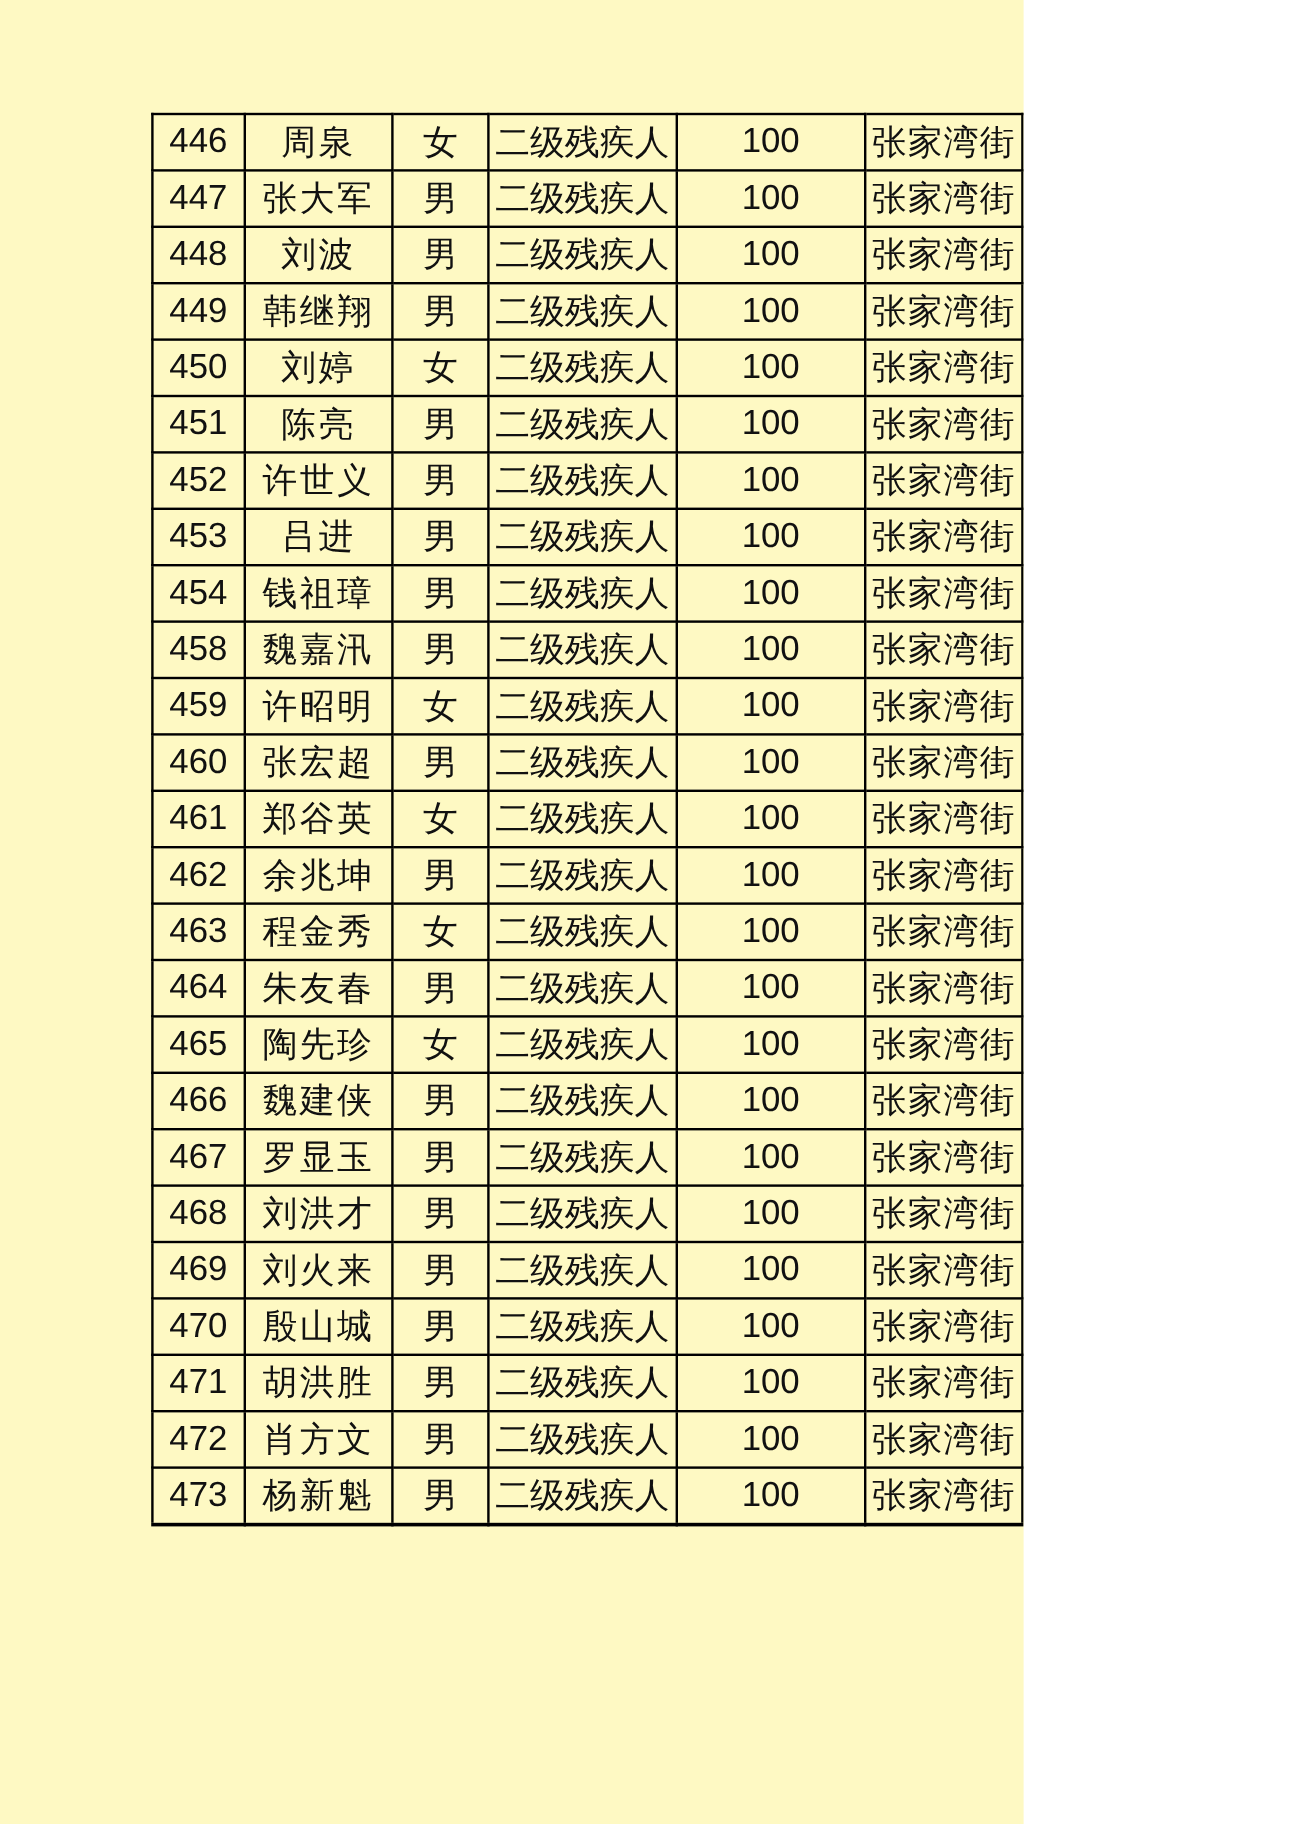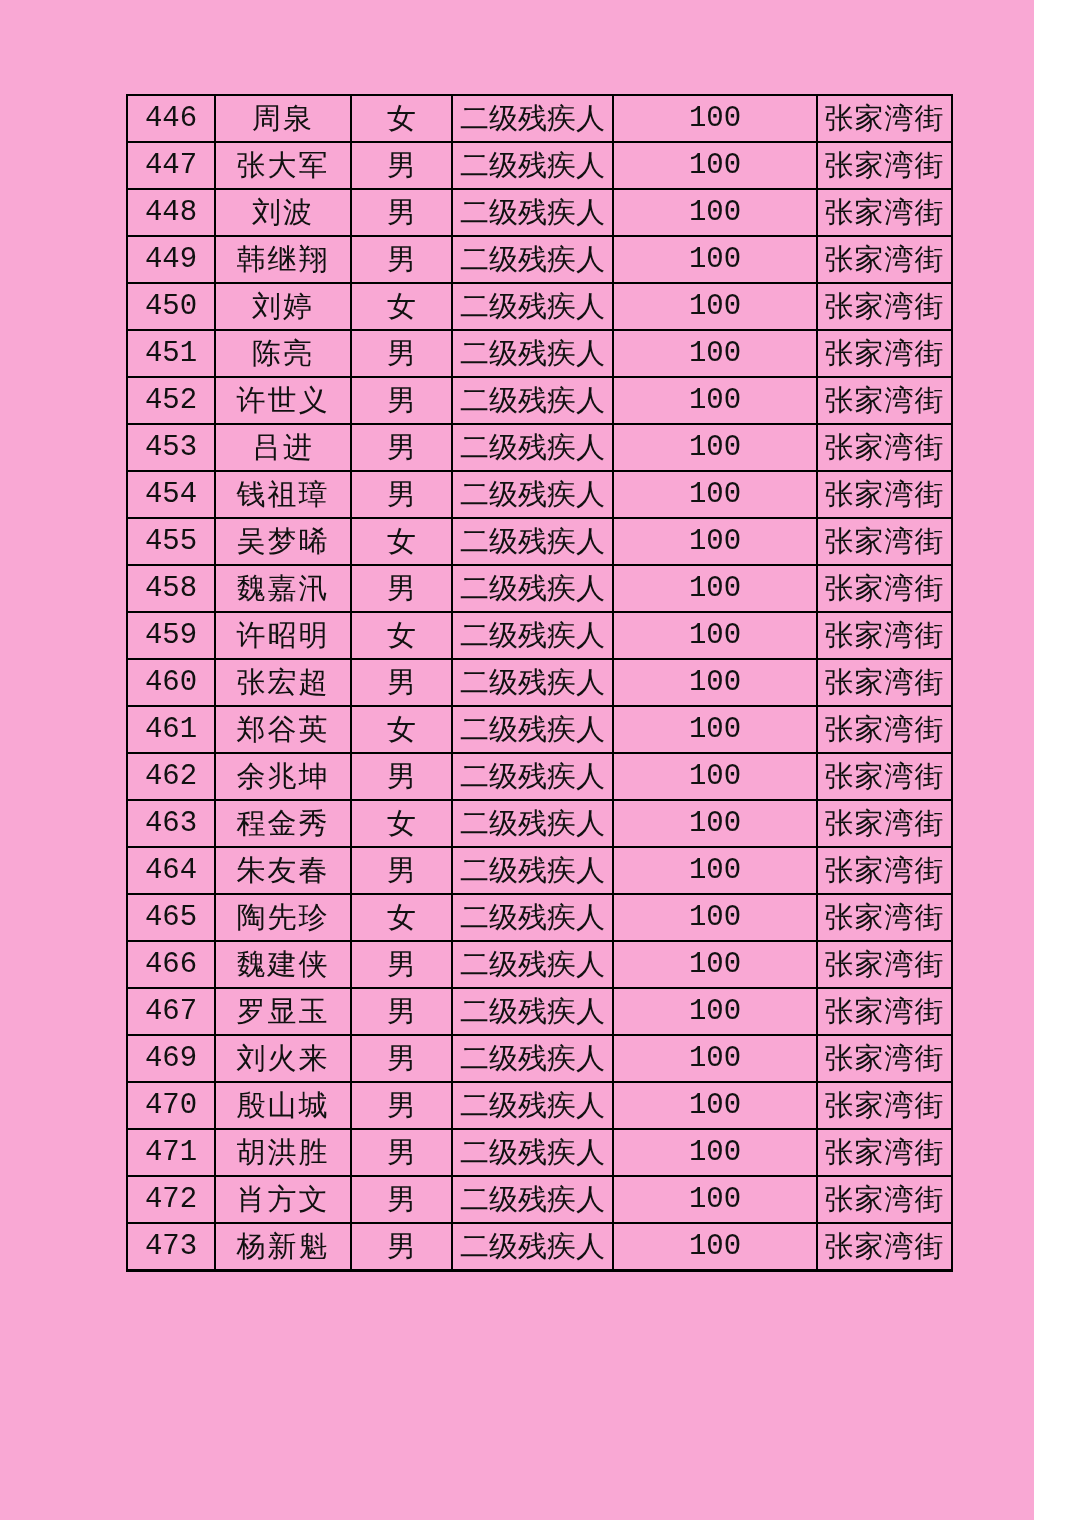--- a/index.html
+++ b/index.html
@@ -2,25 +2,25 @@
 <html><head>
 <meta charset="utf-8">
 <style>
   html, body {
     margin: 0;
     padding: 0;
     background: #ffffff;
   }
   .page {
     position: relative;
-    width: 1034px;
+    width: 853px;
     height: 1520px;
-    background: #f9a8d4;
+    background: #fef9c3;
     overflow: hidden;
-    font-family: Liberation Mono, monospace;
+    font-family: Liberation Sans, sans-serif;
   }
   table.roster {
     position: absolute;
     left: 126px;
     top: 94px;
     border-collapse: collapse;
     table-layout: fixed;
     border-top: 2px solid #000;
     border-bottom: 3px solid #000;
   }
@@ -120,28 +120,20 @@
         </tr>
         <tr>
           <td class="col-index">454</td>
           <td class="col-name">钱祖璋</td>
           <td class="col-gender">男</td>
           <td class="col-category">二级残疾人</td>
           <td class="col-amount">100</td>
           <td class="col-location">张家湾街</td>
         </tr>
         <tr>
-          <td class="col-index">455</td>
-          <td class="col-name">吴梦晞</td>
-          <td class="col-gender">女</td>
-          <td class="col-category">二级残疾人</td>
-          <td class="col-amount">100</td>
-          <td class="col-location">张家湾街</td>
-        </tr>
-        <tr>
           <td class="col-index">458</td>
           <td class="col-name">魏嘉汛</td>
           <td class="col-gender">男</td>
           <td class="col-category">二级残疾人</td>
           <td class="col-amount">100</td>
           <td class="col-location">张家湾街</td>
         </tr>
         <tr>
           <td class="col-index">459</td>
           <td class="col-name">许昭明</td>
@@ -202,20 +194,28 @@
           <td class="col-index">466</td>
           <td class="col-name">魏建侠</td>
           <td class="col-gender">男</td>
           <td class="col-category">二级残疾人</td>
           <td class="col-amount">100</td>
           <td class="col-location">张家湾街</td>
         </tr>
         <tr>
           <td class="col-index">467</td>
           <td class="col-name">罗显玉</td>
+          <td class="col-gender">男</td>
+          <td class="col-category">二级残疾人</td>
+          <td class="col-amount">100</td>
+          <td class="col-location">张家湾街</td>
+        </tr>
+        <tr>
+          <td class="col-index">468</td>
+          <td class="col-name">刘洪才</td>
           <td class="col-gender">男</td>
           <td class="col-category">二级残疾人</td>
           <td class="col-amount">100</td>
           <td class="col-location">张家湾街</td>
         </tr>
         <tr>
           <td class="col-index">469</td>
           <td class="col-name">刘火来</td>
           <td class="col-gender">男</td>
           <td class="col-category">二级残疾人</td>

